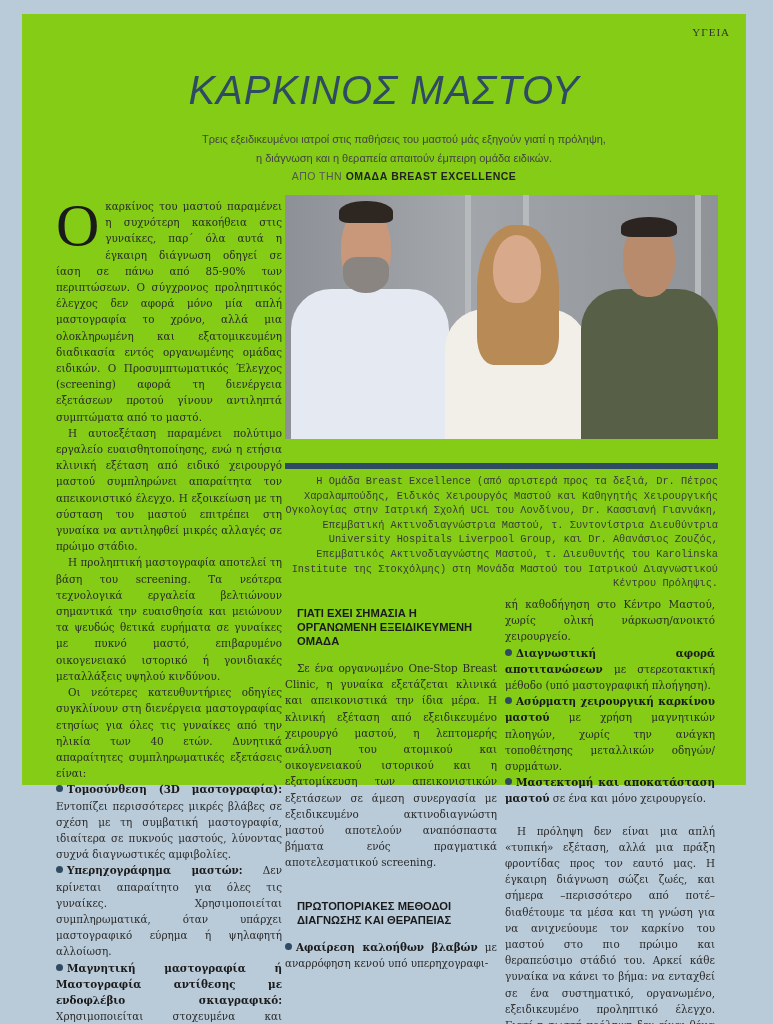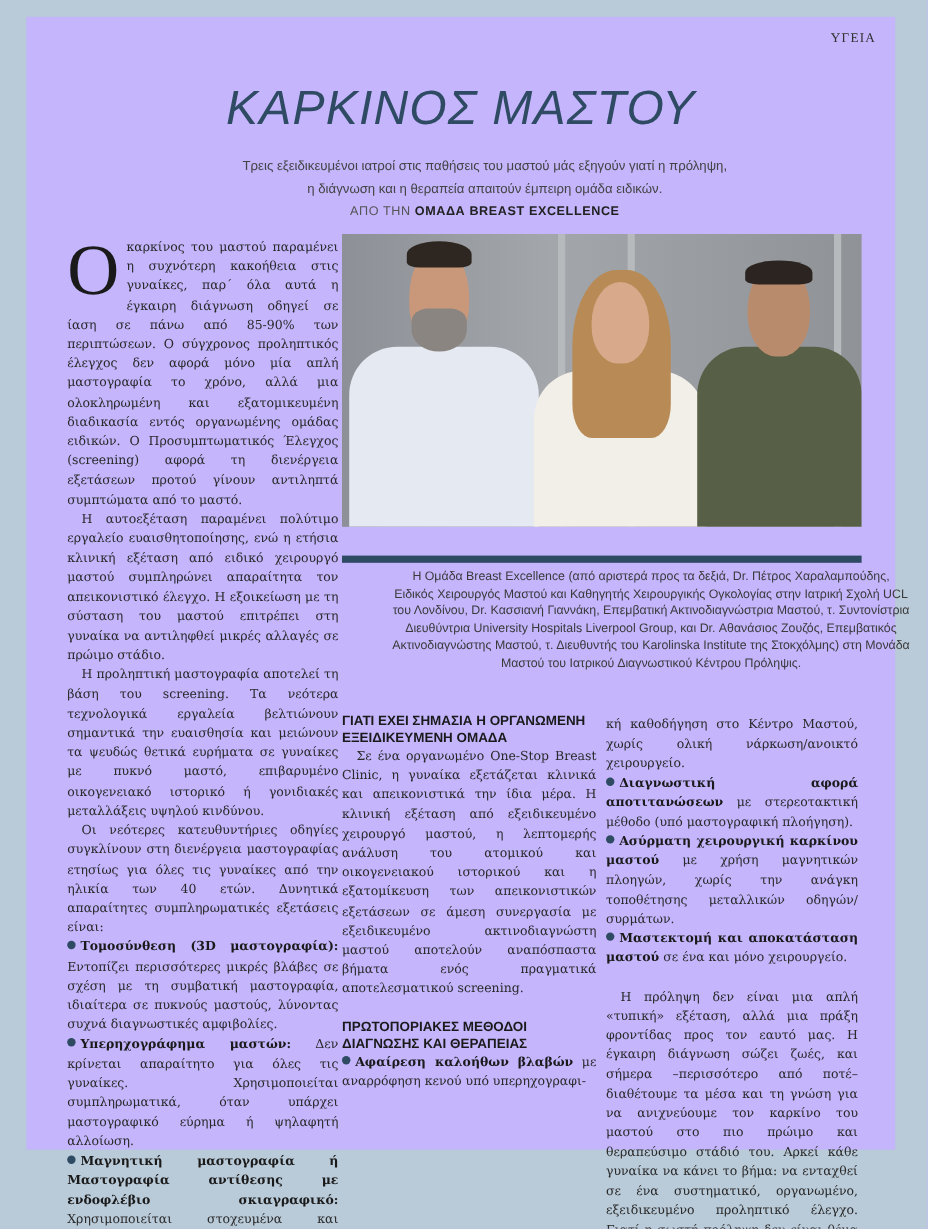--- a/index.html
+++ b/index.html
@@ -7,22 +7,22 @@
     width: 773px; height: 1024px;
     background: #b9cad8;
     position: relative;
     overflow: hidden;
     font-family: "DejaVu Serif", serif;
     color: #2b2b2b;
   }
   .paper {
     position: absolute;
     left: 22px; top: 14px;
-    width: 724px; height: 944px;
-    background: #c4b5fd;
+    width: 724px; height: 771px;
+    background: #84cc16;
   }
   .section-tag {
     position: absolute; right: 16px; top: 12px;
     font-family: "Liberation Serif", serif;
     font-size: 11px; letter-spacing: 1px; color: #333;
   }
   .title {
     position: absolute; left: 0; right: 0; top: 54px;
     text-align: center;
     font-family: Liberation Sans, sans-serif;
@@ -83,28 +83,28 @@
   .person { position: absolute; bottom: 0; }
   .head { position: absolute; border-radius: 50% 50% 45% 45%; }
   .body { position: absolute; bottom: 0; border-radius: 40px 40px 0 0; }
 
   .caption-bar {
     position: absolute; left: 263px; top: 449px;
     width: 433px; height: 6px; background: #2f4a63;
   }
   .caption {
     position: absolute; left: 263px; top: 460px; width: 433px;
-    text-align: center;
-    font-family: Liberation Sans, sans-serif;
-    font-size: 10.3px; line-height: 14.6px; color: #3a3a3a; margin-left: 41px;
+    text-align: right;
+    font-family: Liberation Mono, monospace;
+    font-size: 10.3px; line-height: 14.6px; color: #3a3a3a;
   }
   .h2 {
     font-family: "Liberation Sans", sans-serif;
     font-weight: 700; font-size: 11.2px; line-height: 14px;
-    color: #1a1a1a; text-align: left; margin: 0;
+    color: #1a1a1a; text-align: left; margin: 12px;
   }
   .spacer { height: 16px; }
 </style>
 </head>
 <body>
 
 <div class="paper">
   <div class="section-tag">ΥΓΕΙΑ</div>
   <div class="title">ΚΑΡΚΙΝΟΣ ΜΑΣΤΟΥ</div>
   <div class="subtitle">

